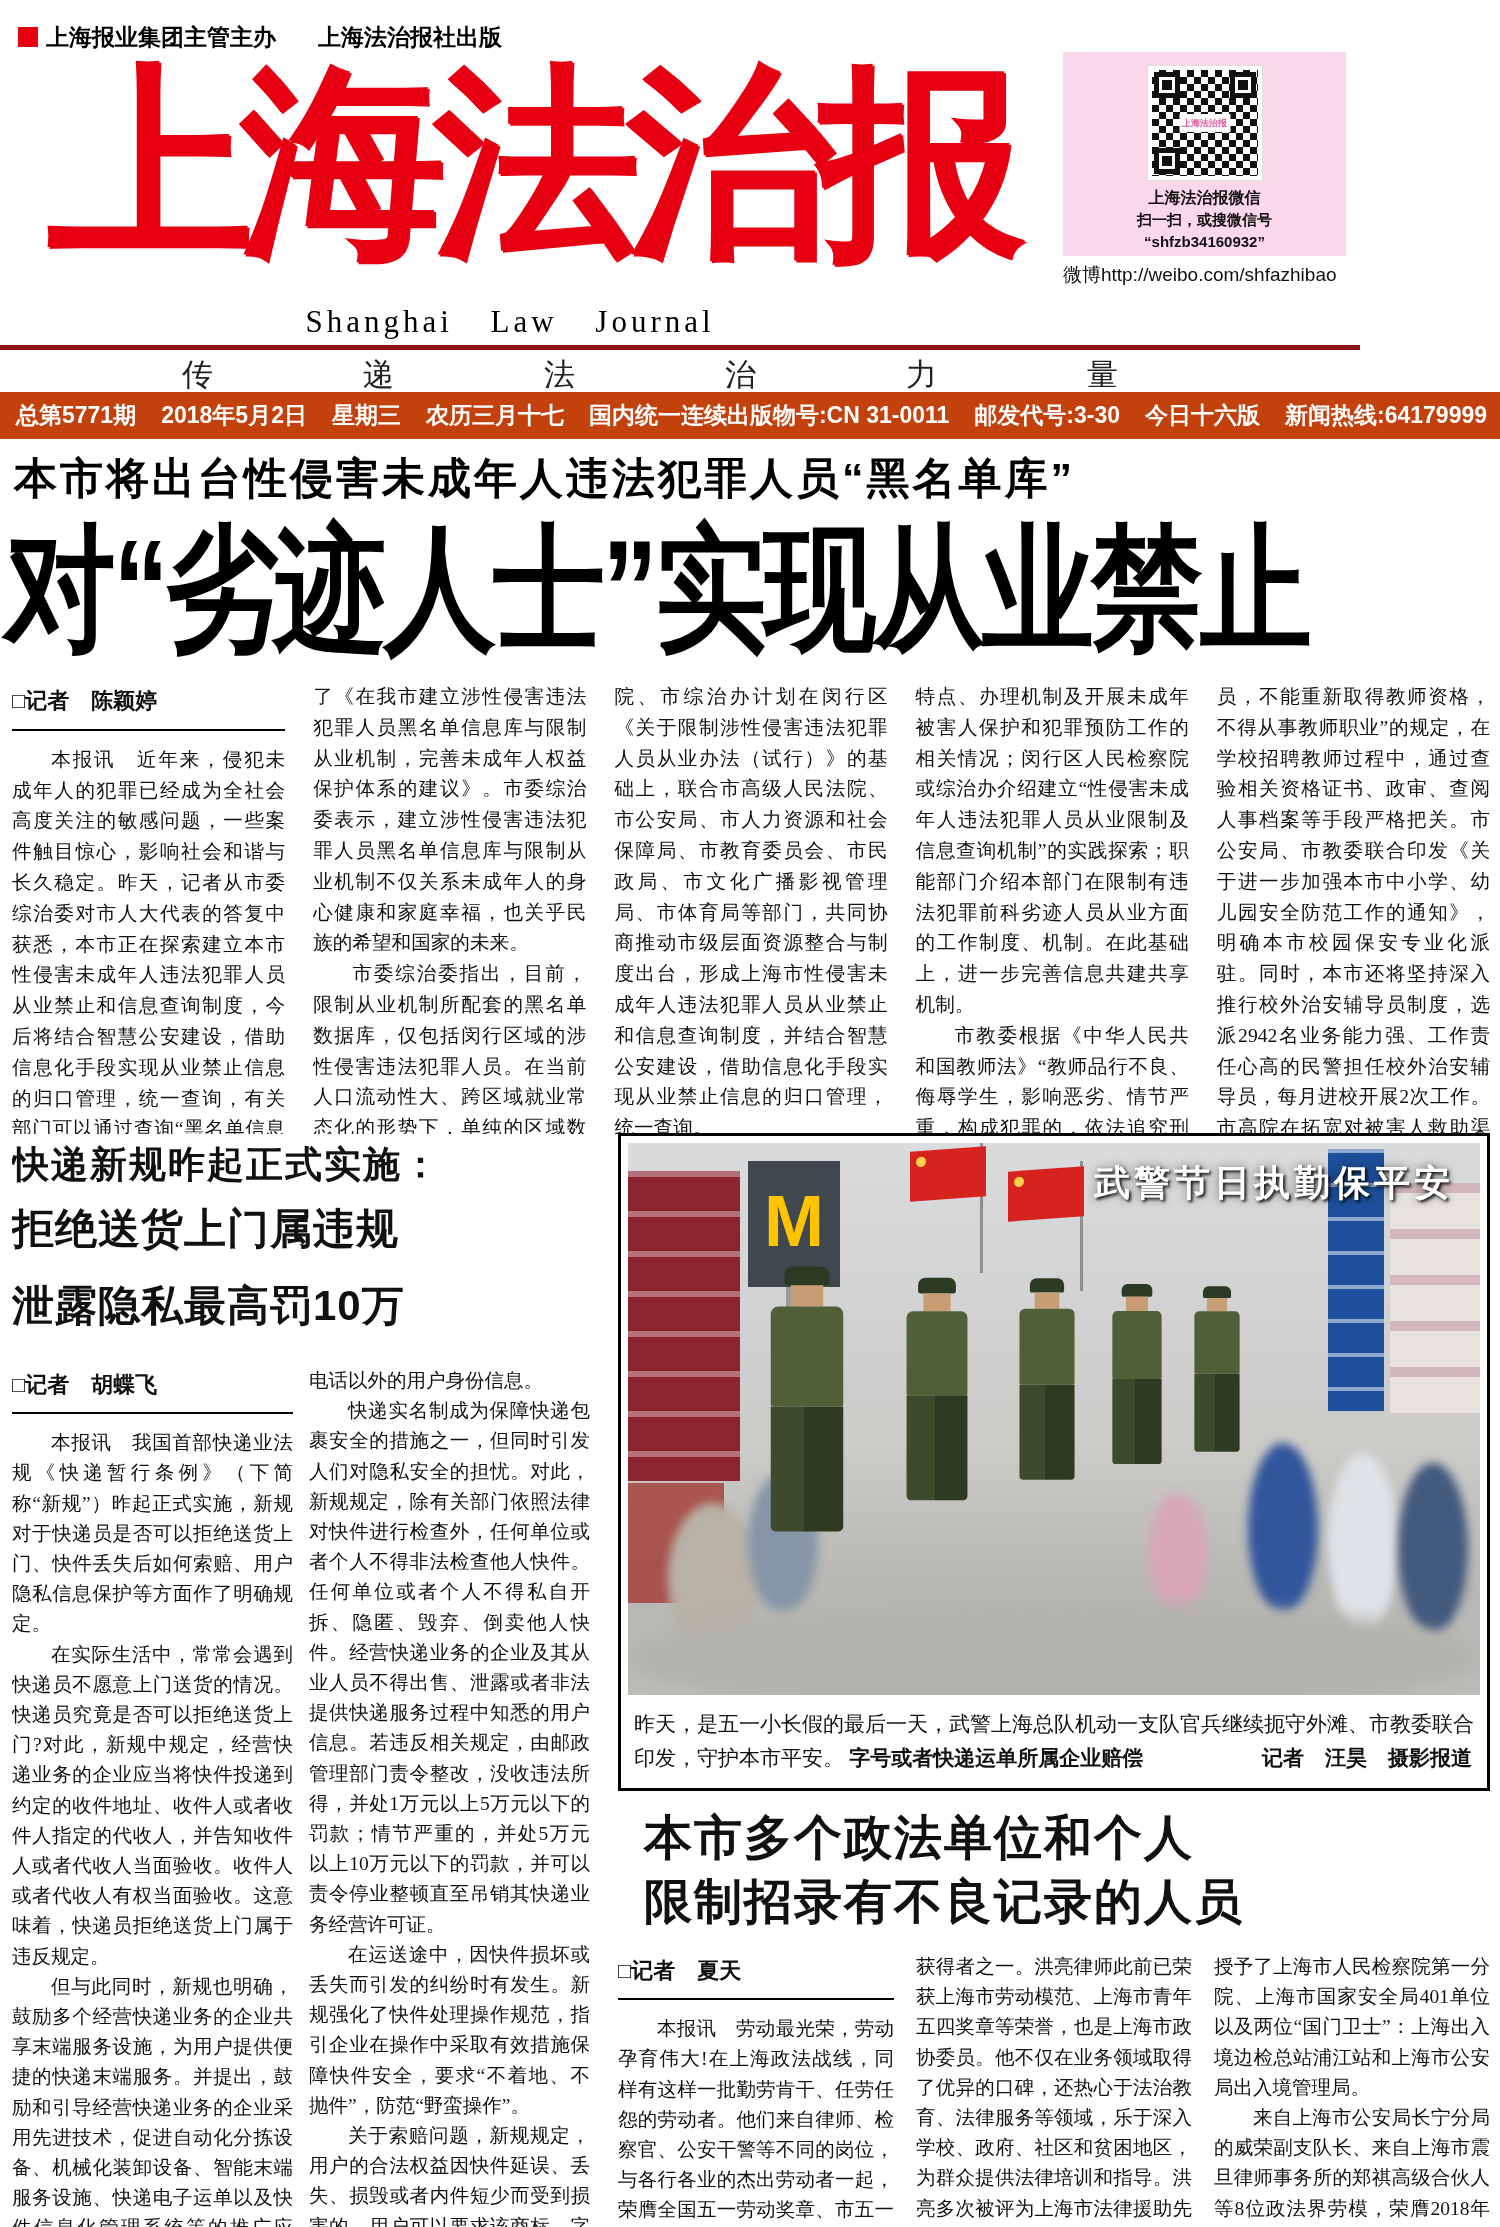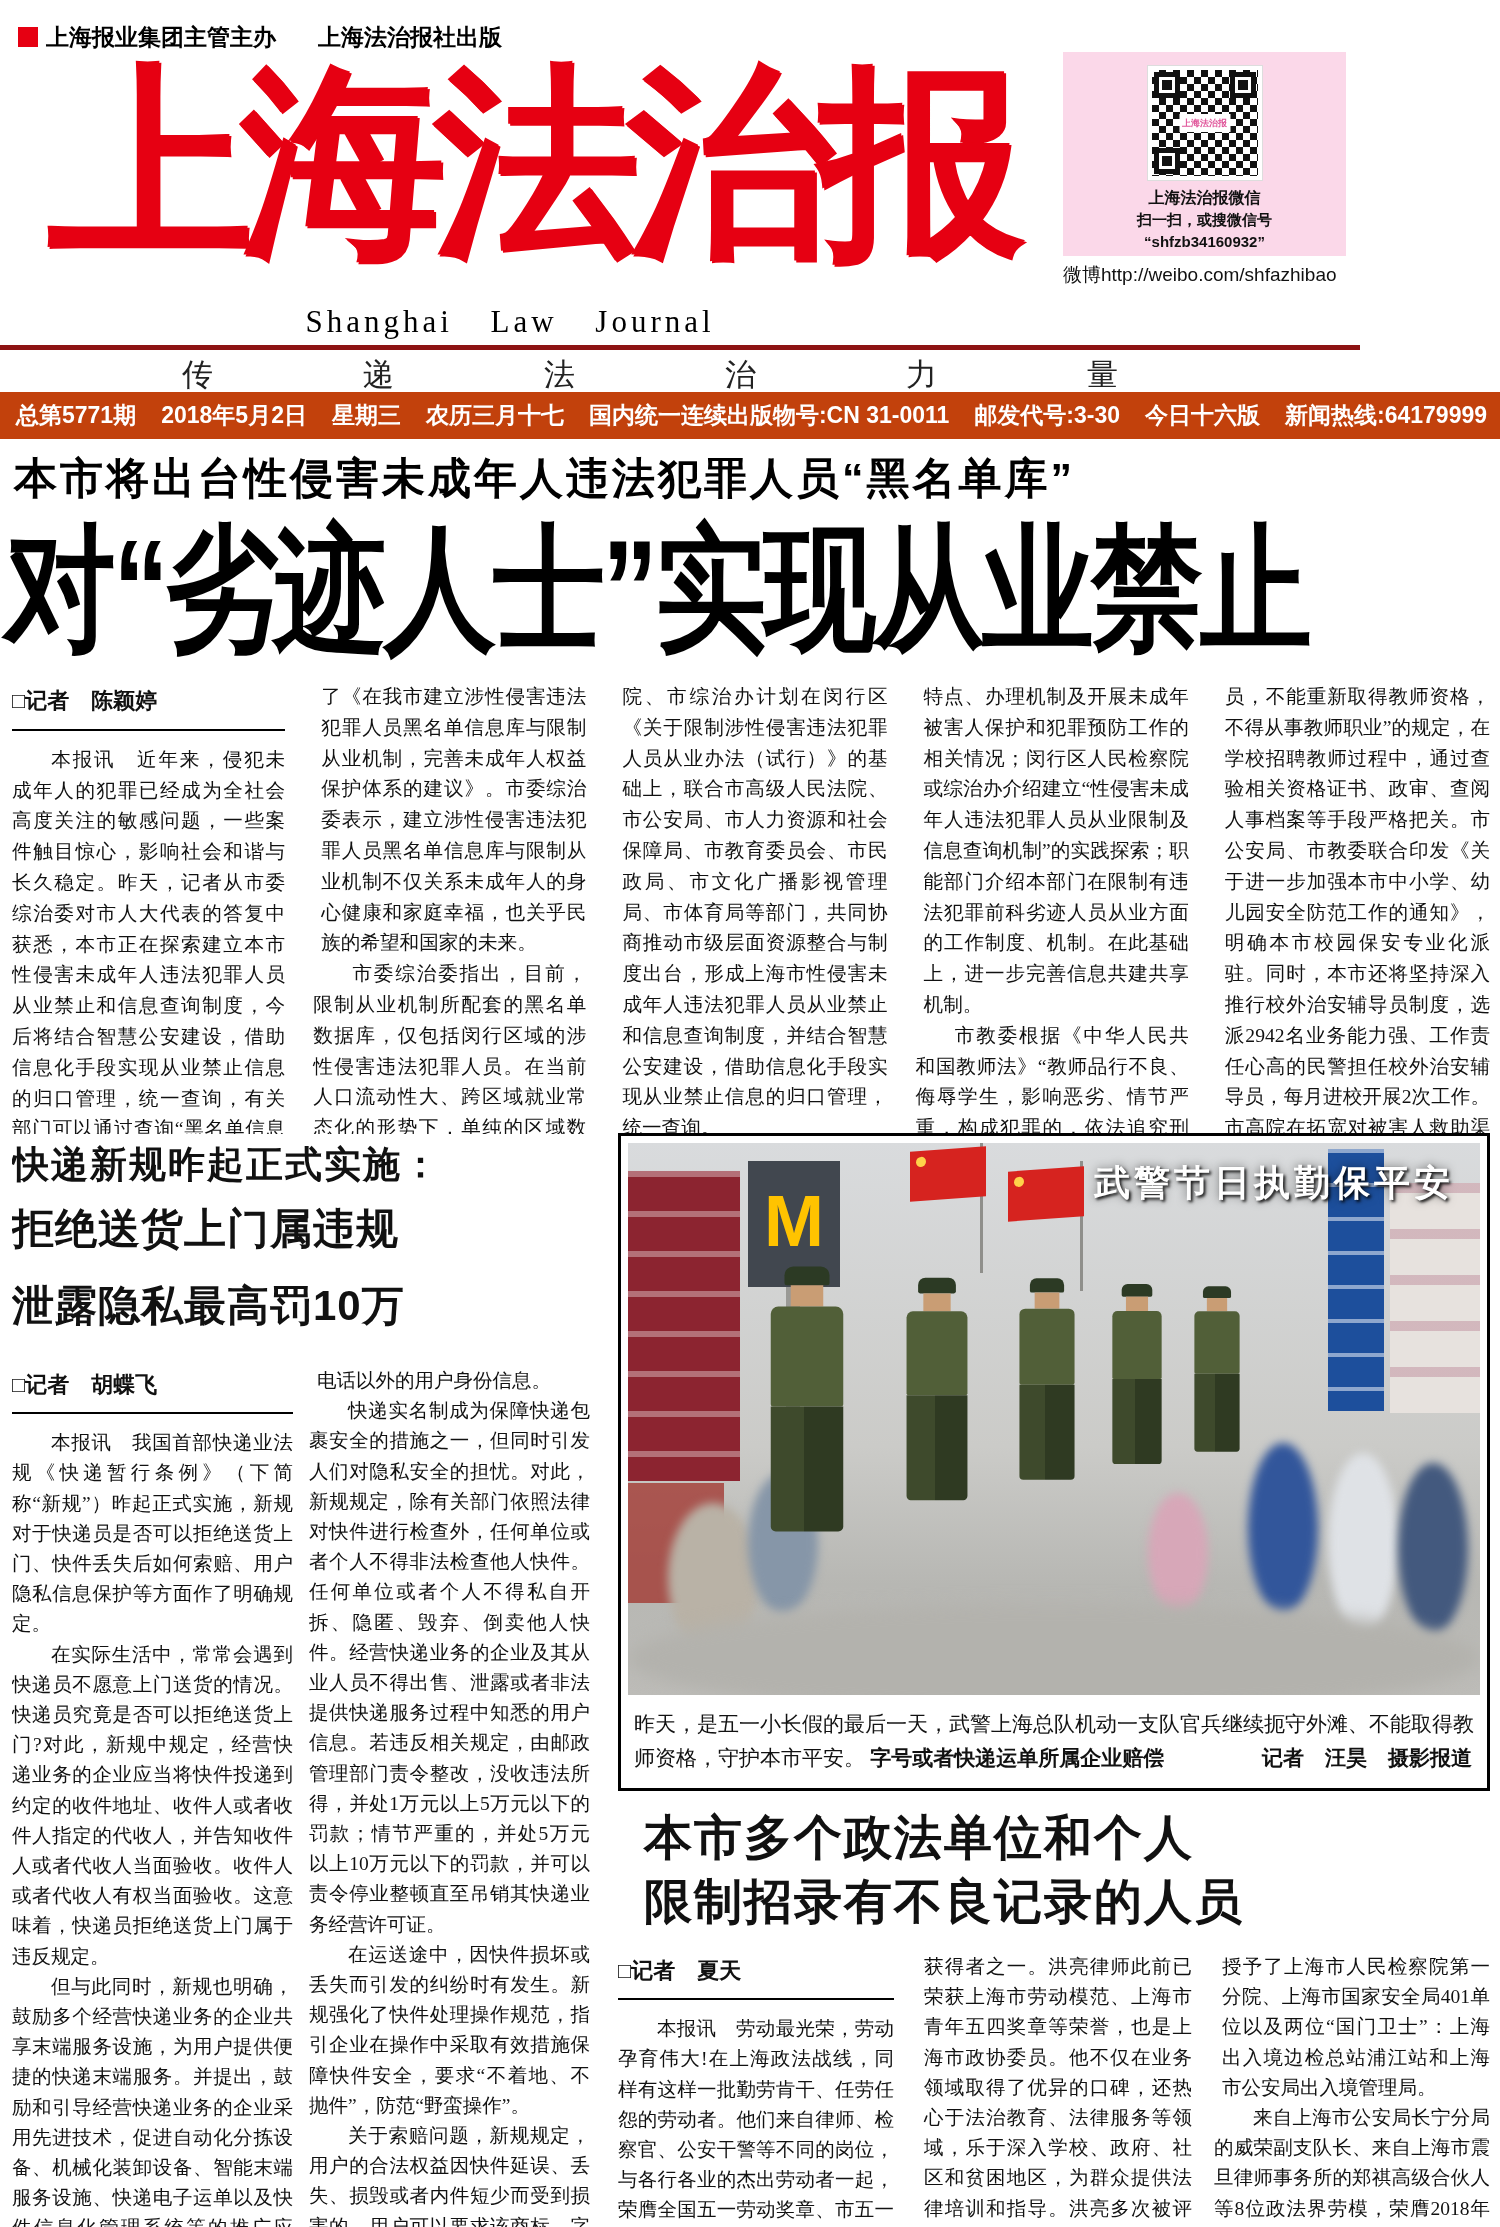--- a/index.html
+++ b/index.html
@@ -43,21 +43,21 @@
   .kicker{position:absolute;left:14px;top:450px;font-family:"Liberation Sans","DejaVu Sans",sans-serif;
           font-weight:900;font-size:43px;letter-spacing:3px;color:#000;}
   .headline{position:absolute;left:4px;top:498px;width:1496px;font-family:"Liberation Sans","DejaVu Sans",sans-serif;
             font-weight:900;font-size:112px;letter-spacing:-3px;white-space:nowrap;color:#000;
             transform:scaleY(1.22);transform-origin:left top;}
   .top-article{position:absolute;left:12px;top:682px;width:1478px;height:452px;display:flex;gap:28px;overflow:hidden;}
   .top-article .col{flex:1;font-size:19.6px;line-height:30.8px;text-align:justify;}
   .byline{font-family:"Liberation Sans","DejaVu Sans",sans-serif;font-weight:bold;font-size:22px;
           border-bottom:2px solid #000;padding:4px 0 12px 0;margin-bottom:14px;}
   .para{margin:0;text-indent:2em;}
-  [data-cont] .para:first-child{text-indent:0;margin-left:8px;}
+  [data-cont] .para:first-child{text-indent:0;}
   
   .kd{position:absolute;left:12px;top:1140px;width:578px;height:1087px;overflow:hidden;}
   .kd-kicker{font-family:"Liberation Sans","DejaVu Sans",sans-serif;font-weight:900;font-size:37px;letter-spacing:2px;}
   .kd-h{font-family:"Liberation Sans","DejaVu Sans",sans-serif;font-weight:900;font-size:42px;
         line-height:77px;letter-spacing:1px;}
   .kd-cols{display:flex;gap:16px;margin-top:22px;}
   .kd-cols .col{flex:1;font-size:19.5px;line-height:30.2px;text-align:justify;}
   
   .photo-box{position:absolute;left:618px;top:1133px;width:872px;box-sizing:border-box;border:3px solid #000;
              background:#fff;padding:7px;}
@@ -228,21 +228,21 @@
       <div class="soldier" style="left:560px;top:120px;transform:scale(0.78);">
           <i class="s-cap"></i>
           <i class="s-face"></i>
           <i class="s-body"></i>
           <i class="s-legs"></i>
         </div>
 
       <div class="overlay-title">武警节日执勤保平安</div>
     </div>
     <div class="caption">
-      <span class="lead-in">昨天，是五一小长假的最后一天，武警上海总队机动一支队官兵继续扼守外滩、不能取得教师资格，守护本市平安。</span>
+      <span class="lead-in">昨天，是五一小长假的最后一天，武警上海总队机动一支队官兵继续扼守外滩、市教委联合印发，守护本市平安。</span>
       <b>字号或者快递运单所属企业赔偿</b>
       <span class="credit">记者　汪昊　摄影报道</span>
     </div>
   </div>
 
   <div class="awards">
     <div class="aw-h">本市多个政法单位和个人</div>
     <div class="aw-h">限制招录有不良记录的人员</div>
     <div class="aw-cols">
       <div class="col">

